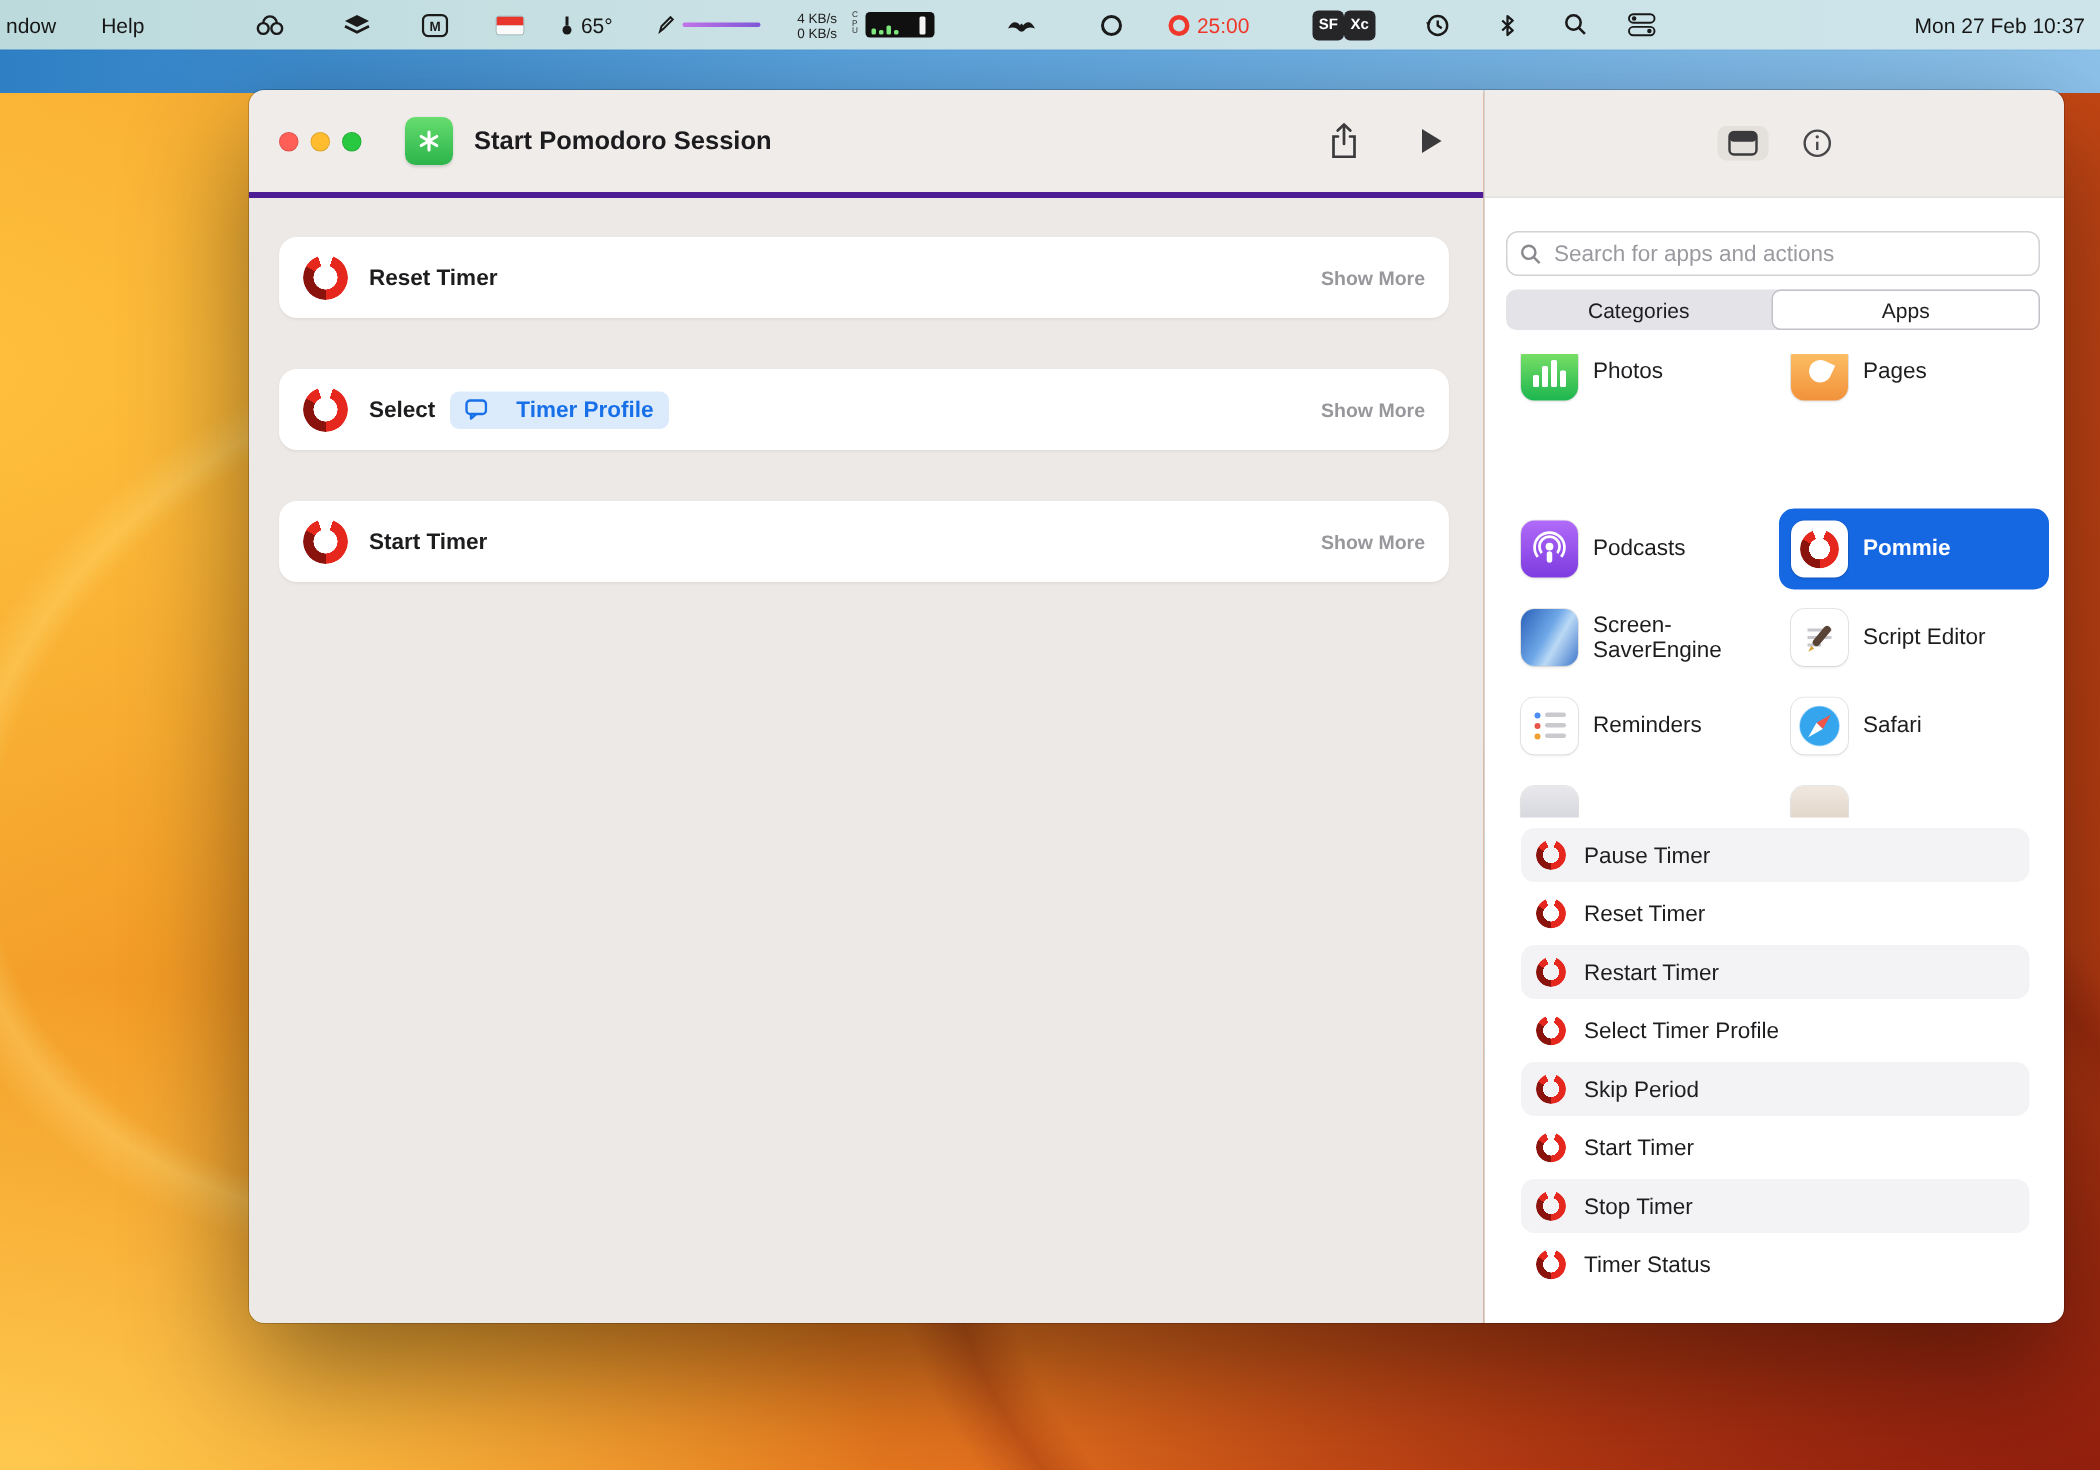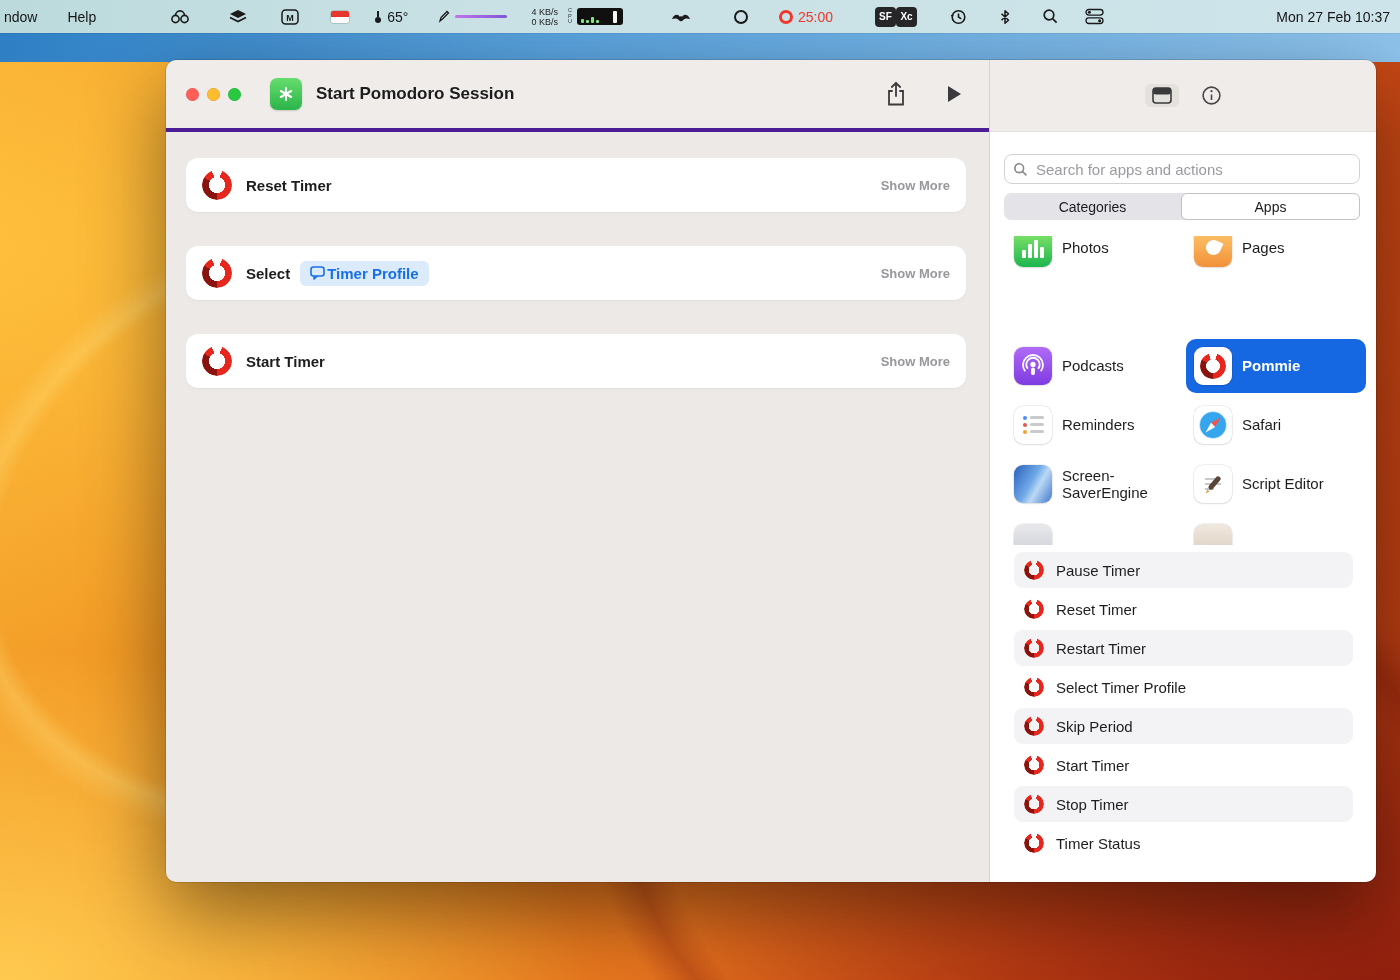--- a/index.html
+++ b/index.html
@@ -71,21 +71,21 @@
   .titlebar-right{height:72px;background:#efece9;display:flex;align-items:center;justify-content:center;
     gap:22px;border-bottom:1px solid #e3e1df;box-sizing:border-box;}
   .lib-bg{background:#e4e0db;border-radius:6px;padding:3px 7px;}
 
   
   .editor{flex:1;background:#ece9e6;padding:26px 23px 0 20px;box-sizing:border-box;}
   .card{height:54px;background:#fff;border-radius:12px;display:flex;align-items:center;
     padding:0 16px;margin-bottom:34px;box-shadow:0 1px 2px rgba(0,0,0,.05);box-sizing:border-box;}
   .card-title{margin-left:14px;font-size:15px;font-weight:bold;color:#1d1d1f;}
   .show-more{margin-left:auto;font-size:13px;font-weight:600;color:#97979c;}
-  .param-pill{margin-left:10px;display:inline-flex;align-items:center;gap:2px;
+  .param-pill{margin-left:10px;display:inline-flex;align-items:center;gap:19px;
     background:#dcebfc;border-radius:6px;padding:4px 10px;}
   .param-pill span{font-size:15px;font-weight:bold;color:#1870e8;}
 
   
   .pommie{display:inline-block;border-radius:50%;
     background:conic-gradient(from 0deg, transparent 0 20deg, #e5271e 20deg 180deg,
                #8a140d 180deg 300deg, #e5271e 300deg 340deg, transparent 340deg 360deg);
     -webkit-mask:radial-gradient(circle closest-side, transparent 0 53%, #000 54%);
             mask:radial-gradient(circle closest-side, transparent 0 53%, #000 54%);}
   .p30{width:30px;height:30px;}
@@ -396,20 +396,39 @@
             <div class="app-cell selected">
               <span class="app-ic ic-pommie">
                 <span class="pommie p26"></span>
               </span>
               <span class="app-label">Pommie</span>
             </div>
           </div>
 
           <div class="app-row">
             <div class="app-cell">
+              <span class="app-ic ic-screensaver"></span>
+              <span class="app-label">Screen-SaverEngine</span>
+            </div>
+            <div class="app-cell">
+              <span class="app-ic ic-script">
+                <svg width="26" height="26" viewBox="0 0 26 26">
+                  <line x1="5" y1="8" x2="21" y2="8" stroke="#c8c8cc" stroke-width="2"></line>
+                  <line x1="5" y1="13" x2="21" y2="13" stroke="#c8c8cc" stroke-width="2"></line>
+                  <line x1="5" y1="18" x2="14" y2="18" stroke="#c8c8cc" stroke-width="2"></line>
+                  <rect x="12" y="4" width="5" height="16" rx="2.5" fill="#5a4436" transform="rotate(40 14.5 12)"></rect>
+                  <polygon points="5.5,22.5 9.5,20.5 7.5,18.5" fill="#d9a43c"></polygon>
+                </svg>
+              </span>
+              <span class="app-label">Script Editor</span>
+            </div>
+          </div>
+
+          <div class="app-row">
+            <div class="app-cell">
               <span class="app-ic ic-reminders">
                 <span class="rem-row">
                     <span class="rem-dot" style="background:#4c8df6"></span>
                     <span class="rem-bar"></span>
                   </span>
                 <span class="rem-row">
                     <span class="rem-dot" style="background:#e8554a"></span>
                     <span class="rem-bar"></span>
                   </span>
                 <span class="rem-row">
@@ -427,39 +446,20 @@
                   <polygon points="22.5,7.5 13,12.8 17.2,17" fill="#f05548"></polygon>
                   <polygon points="7.5,22.5 17.2,17 13,12.8" fill="#fff"></polygon>
                 </svg>
               </span>
               <span class="app-label">Safari</span>
             </div>
           </div>
 
           <div class="app-row">
             <div class="app-cell">
-              <span class="app-ic ic-screensaver"></span>
-              <span class="app-label">Screen-SaverEngine</span>
-            </div>
-            <div class="app-cell">
-              <span class="app-ic ic-script">
-                <svg width="26" height="26" viewBox="0 0 26 26">
-                  <line x1="5" y1="8" x2="21" y2="8" stroke="#c8c8cc" stroke-width="2"></line>
-                  <line x1="5" y1="13" x2="21" y2="13" stroke="#c8c8cc" stroke-width="2"></line>
-                  <line x1="5" y1="18" x2="14" y2="18" stroke="#c8c8cc" stroke-width="2"></line>
-                  <rect x="12" y="4" width="5" height="16" rx="2.5" fill="#5a4436" transform="rotate(40 14.5 12)"></rect>
-                  <polygon points="5.5,22.5 9.5,20.5 7.5,18.5" fill="#d9a43c"></polygon>
-                </svg>
-              </span>
-              <span class="app-label">Script Editor</span>
-            </div>
-          </div>
-
-          <div class="app-row">
-            <div class="app-cell">
               <span class="app-ic ic-partial-a"></span>
             </div>
             <div class="app-cell">
               <span class="app-ic ic-partial-b"></span>
             </div>
           </div>
         </div>
       </div>
 
       <div class="actions-list">

